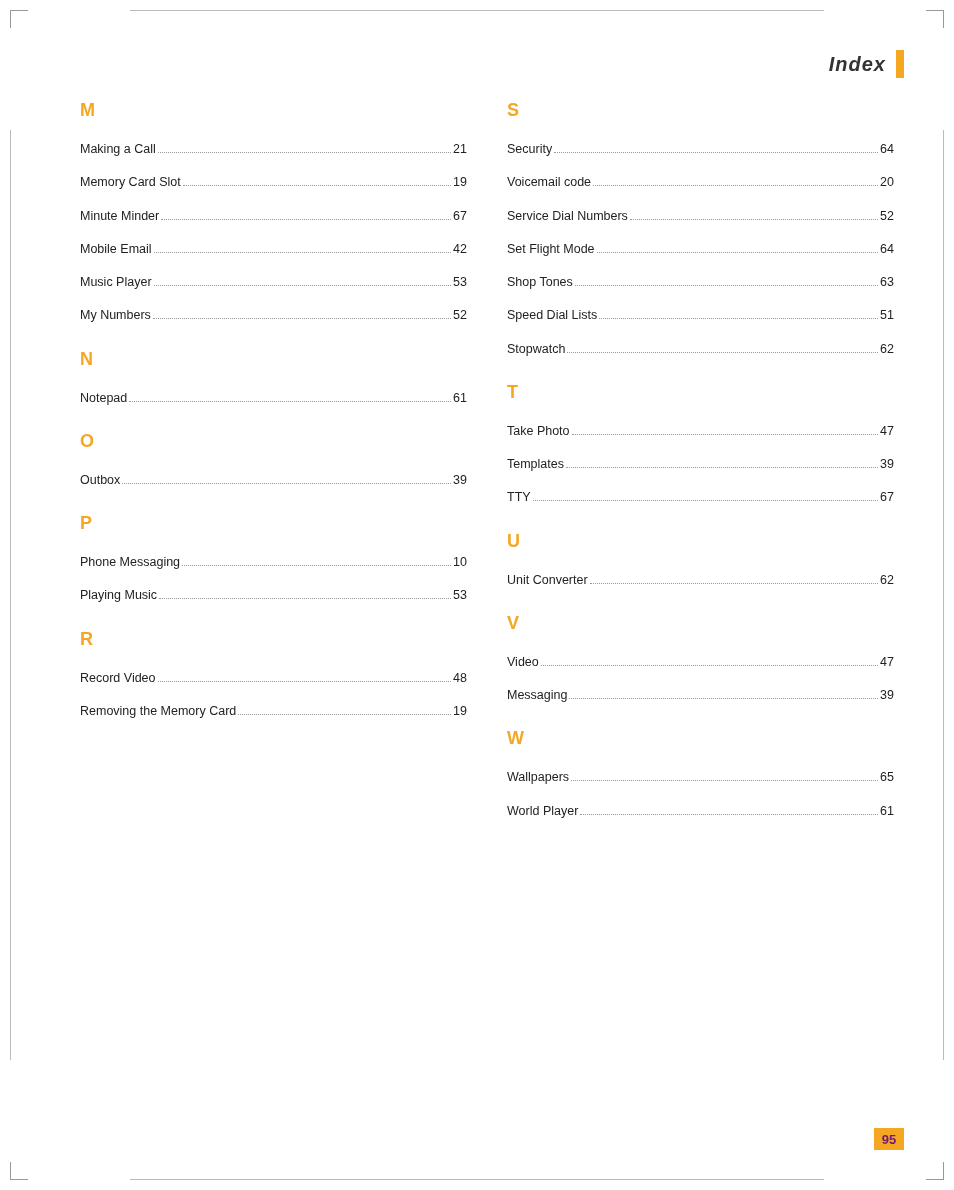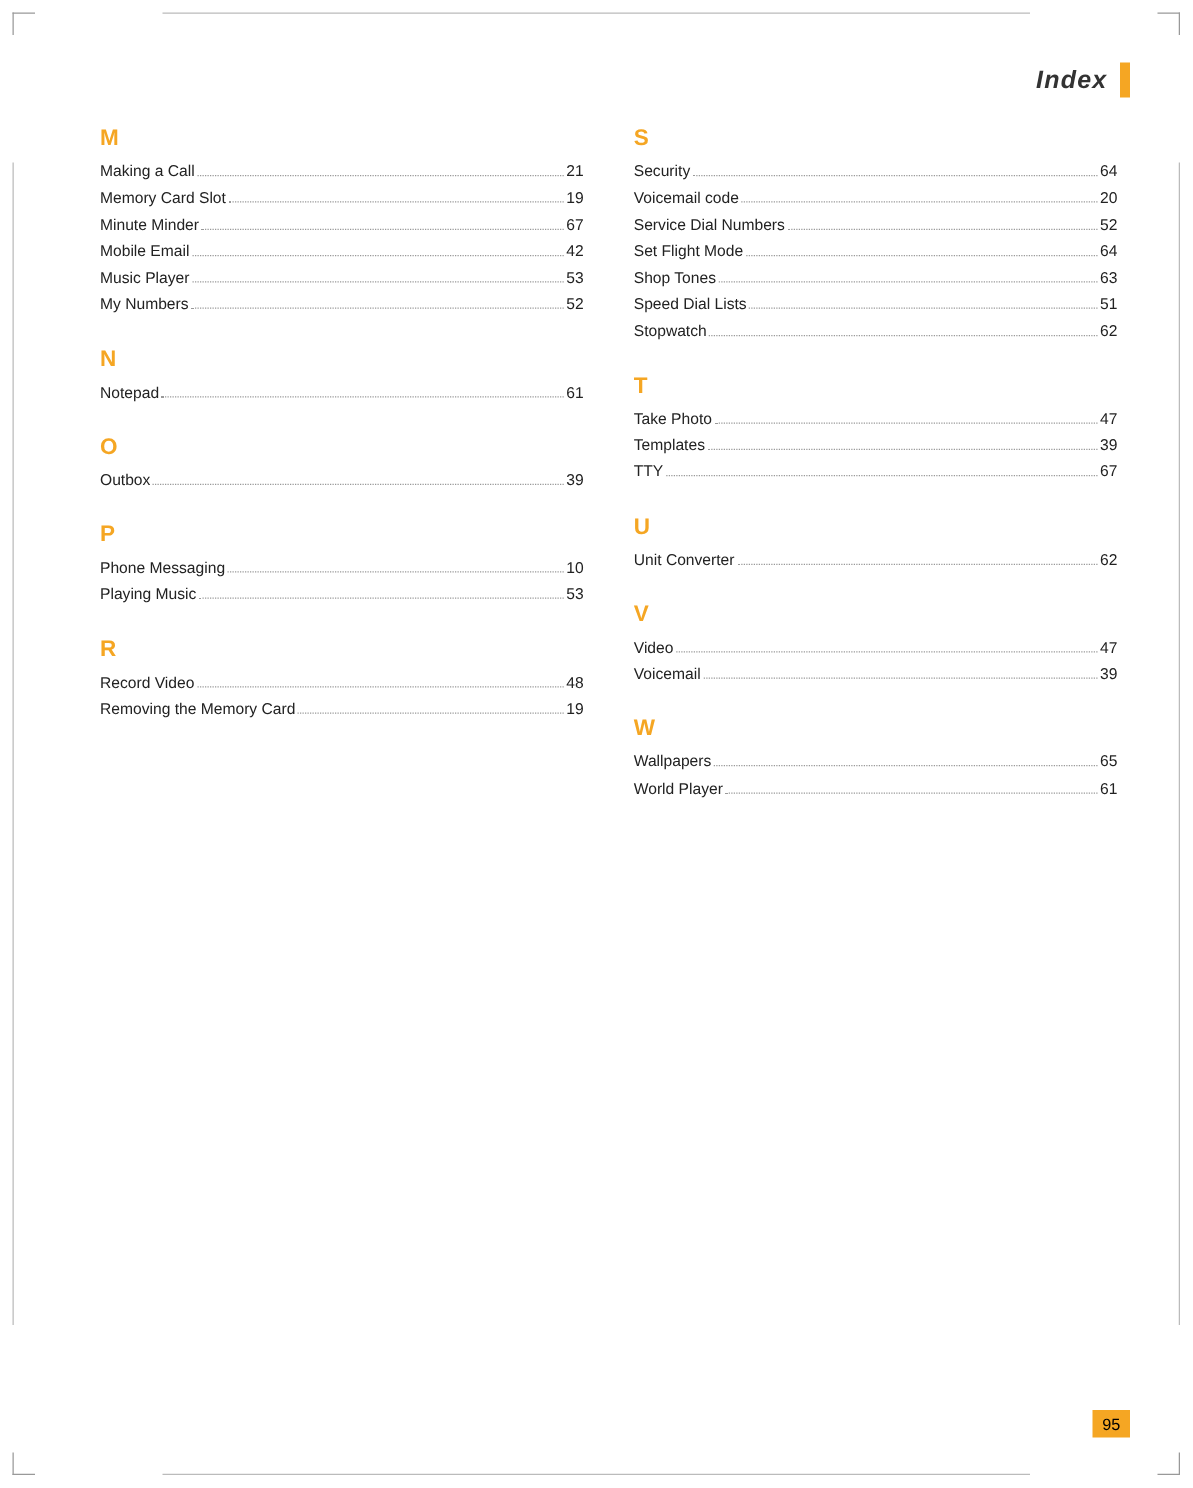--- a/index.html
+++ b/index.html
@@ -56,23 +56,23 @@
       background: #f5a623;
       margin-left: 10px;
     }
 
     
     .page-number {
       position: absolute;
       bottom: 40px;
       right: 50px;
       background: #f5a623;
-      color: #000000;
+      color: #701a75;
       font-size: 13px;
-      font-weight: normal;
+      font-weight: bold;
       width: 30px;
       height: 22px;
       display: flex;
       align-items: center;
       justify-content: center;
     }
 
     
     .content {
       position: absolute;
@@ -104,20 +104,21 @@
       display: flex;
       align-items: baseline;
       font-size: 12.5px;
       line-height: 1.7;
       color: #222;
     }
 
     .entry-name {
       white-space: nowrap;
       flex-shrink: 0;
+      margin-top: 12px;
     }
 
     .entry-dots {
       flex: 1;
       border-bottom: 1px dotted #999;
       margin: 0 2px 3px 2px;
       min-width: 10px;
     }
 
     .entry-page {
@@ -289,21 +290,21 @@
         </div>
       </div>
       <div class="section">
         <div class="section-letter">V</div>
         <div class="index-entry">
           <span class="entry-name">Video</span>
           <span class="entry-dots"></span>
           <span class="entry-page">47</span>
         </div>
         <div class="index-entry">
-          <span class="entry-name">Voicemail</span>
+          <span class="entry-name">Messaging</span>
           <span class="entry-dots"></span>
           <span class="entry-page">39</span>
         </div>
       </div>
       <div class="section">
         <div class="section-letter">W</div>
         <div class="index-entry">
           <span class="entry-name">Wallpapers</span>
           <span class="entry-dots"></span>
           <span class="entry-page">65</span>

